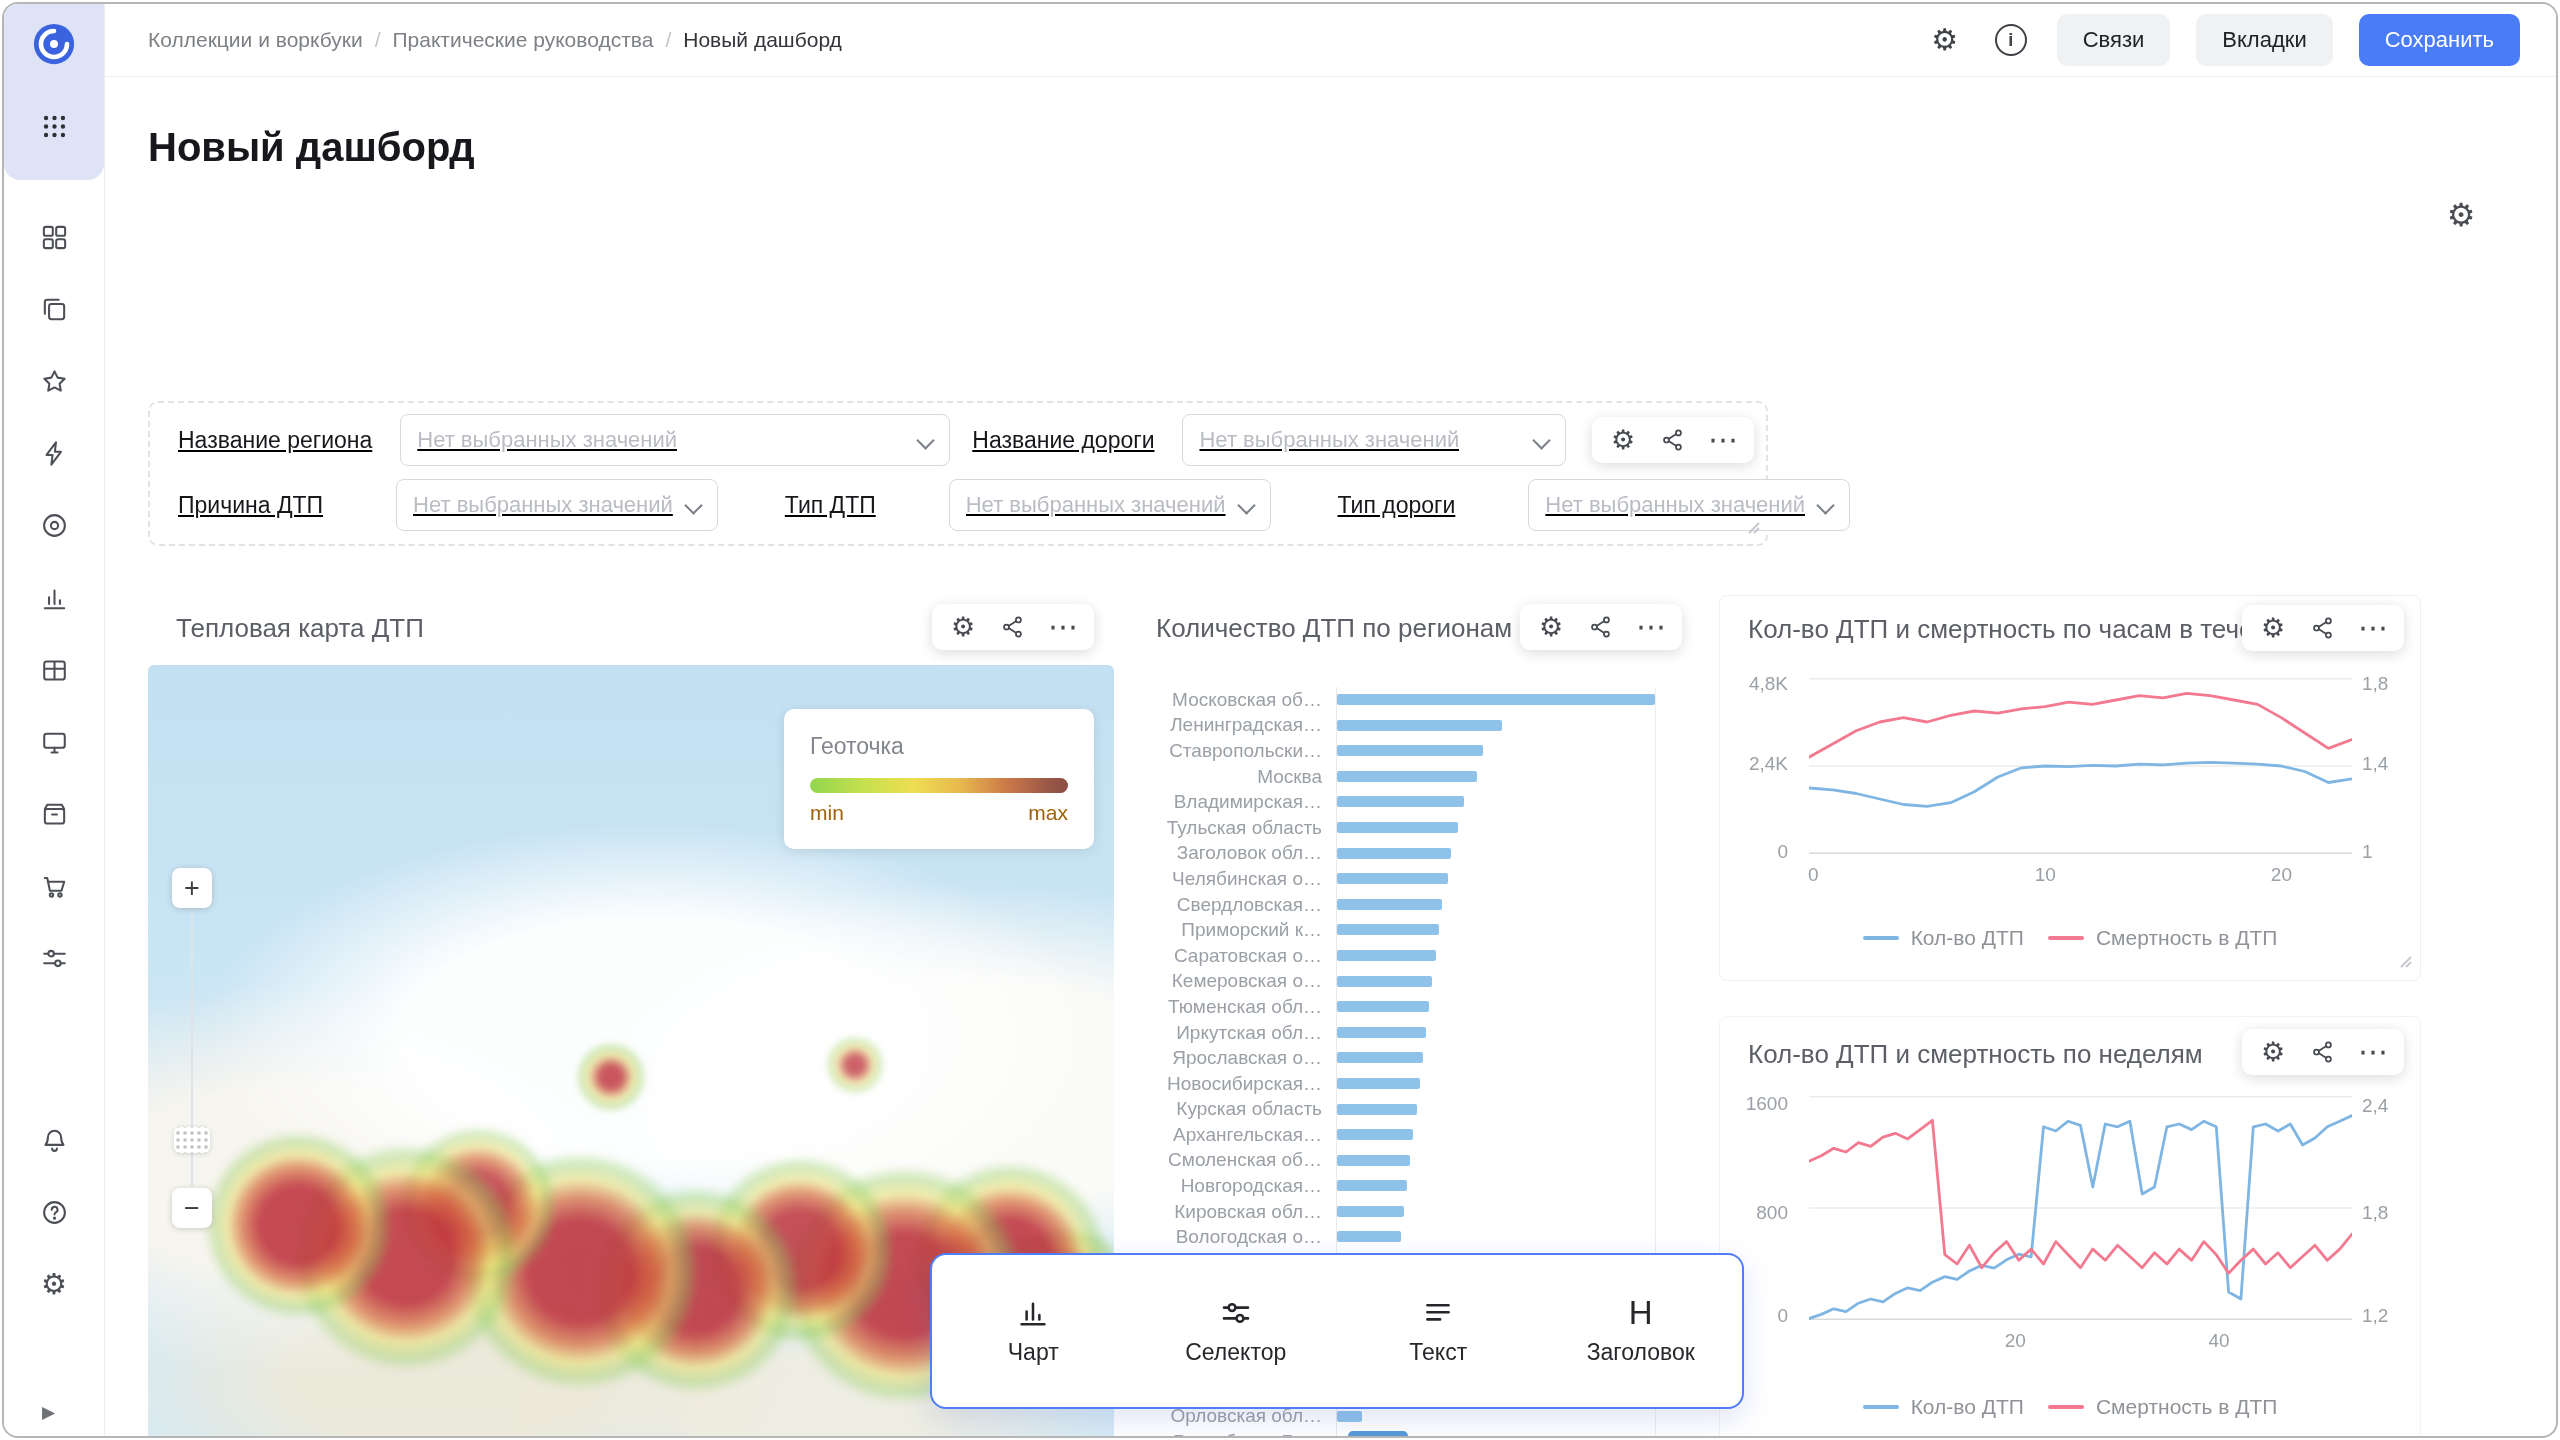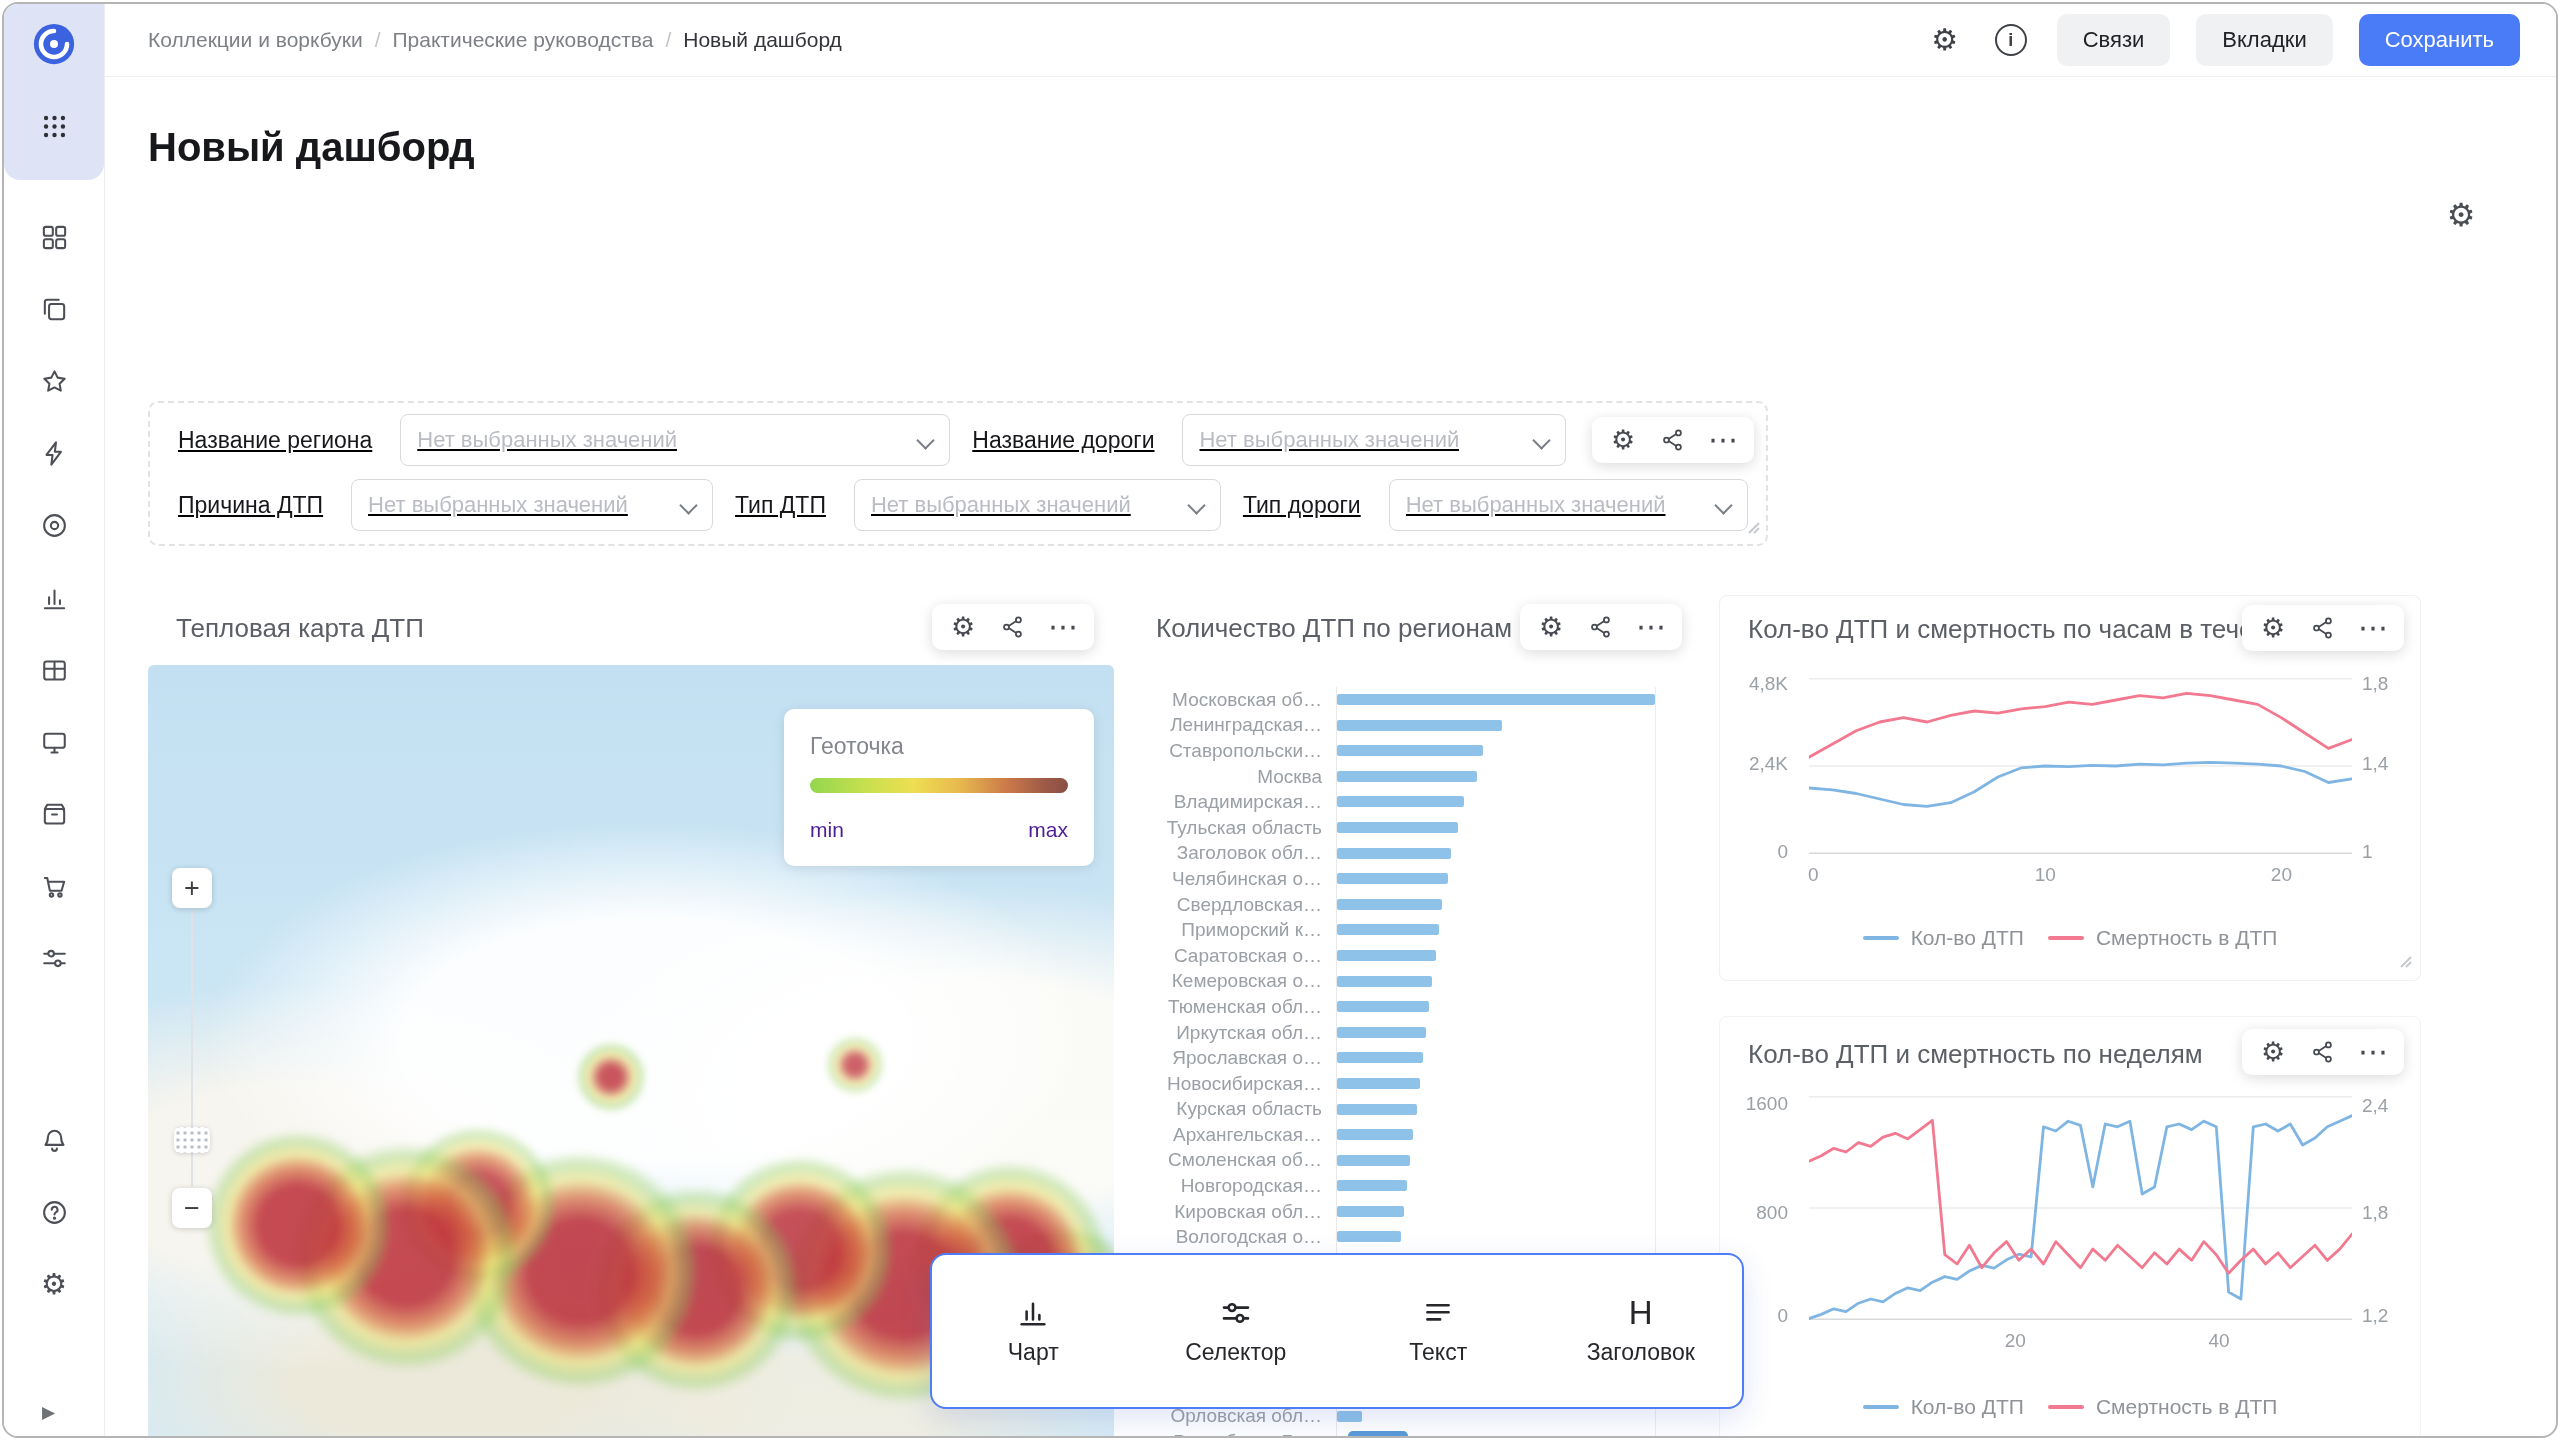--- a/index.html
+++ b/index.html
@@ -36,21 +36,21 @@
   .dashed-box{position:absolute;border:2px dashed #e2e2e2;border-radius:10px;display:flex;align-items:center;justify-content:center;box-sizing:border-box;}
   .dashed-box .ph-text{font-size:23px;color:#9c9ea3;text-align:center;padding:0 30px;}
   #fixed-area{left:144px;top:176px;width:2273px;height:72px;}
   #collapsible-area{left:144px;top:269px;width:2336px;height:74px;}
   .box-gear{position:absolute;left:2434px;top:188px;width:46px;height:46px;display:flex;align-items:center;justify-content:center;background:none;border:none;cursor:pointer;}
   .box-gear .glyph{font-size:32px;color:#4a4d52;}
 
   
   .sel-panel{position:absolute;left:144px;top:397px;width:1620px;height:145px;border:2px dashed #e2e2e2;border-radius:10px;box-sizing:border-box;padding:11px 0 0 28px;text-decoration:underline;}
   .sel-row{display:flex;align-items:center;height:52px;margin-top:0;}
-  .sel-row + .sel-row{margin-top:13px;}
+  .sel-row + .sel-row{margin-top:13px;gap:45px;}
   .sel-label{font-size:23px;color:#17181c;margin-right:28px;white-space:nowrap;}
   .sel-label.ml{margin-left:22px;}
   .select{height:52px;background:#fff;border:1.5px solid #d7d9dd;border-radius:8px;display:flex;align-items:center;box-sizing:border-box;padding:0 44px 0 16px;position:relative;cursor:pointer;}
   .sel-ph{font-size:22px;color:#b9bcc2;white-space:nowrap;overflow:hidden;}
   .chev{position:absolute;right:17px;top:19px;width:11px;height:11px;border-right:2.2px solid #7b8087;border-bottom:2.2px solid #7b8087;transform:rotate(45deg);}
   .w1{width:550px;}.w2{width:384px;}.w3{width:362px;}.w4{width:367px;}.w5{width:359px;}
 
   
   .pill{position:absolute;display:flex;align-items:center;gap:20px;background:#fff;border-radius:10px;box-shadow:0 3px 14px rgba(0,0,0,.14);padding:8px 16px;z-index:8;}
   .pbtn{width:30px;height:30px;display:flex;align-items:center;justify-content:center;color:#46494f;background:none;border:none;cursor:pointer;font-size:26px;padding:0;}
@@ -81,21 +81,21 @@
     radial-gradient(circle 105px at 548px 625px, rgba(188,44,54,.85) 40%, rgba(215,110,62,.7) 60%, rgba(233,222,110,.55) 74%, rgba(146,205,94,.4) 88%, rgba(146,205,94,0) 100%),
     radial-gradient(circle 95px at 652px 585px, rgba(188,44,54,.82) 40%, rgba(215,110,62,.7) 60%, rgba(233,222,110,.52) 74%, rgba(146,205,94,.4) 88%, rgba(146,205,94,0) 100%),
     radial-gradient(circle 120px at 756px 620px, rgba(188,44,54,.85) 42%, rgba(215,110,62,.7) 62%, rgba(233,222,110,.55) 76%, rgba(146,205,94,.4) 89%, rgba(146,205,94,0) 100%),
     radial-gradient(circle 100px at 862px 596px, rgba(188,44,54,.85) 40%, rgba(215,110,62,.7) 60%, rgba(233,222,110,.55) 74%, rgba(146,205,94,.4) 88%, rgba(146,205,94,0) 100%),
     radial-gradient(circle 85px at 916px 645px, rgba(188,44,54,.82) 40%, rgba(215,110,62,.68) 60%, rgba(233,222,110,.5) 74%, rgba(146,205,94,.38) 88%, rgba(146,205,94,0) 100%),
     radial-gradient(circle 36px at 463px 412px, rgba(188,44,54,.8) 30%, rgba(233,222,110,.55) 62%, rgba(146,205,94,.45) 82%, rgba(146,205,94,0) 100%),
     radial-gradient(circle 30px at 707px 400px, rgba(188,44,54,.75) 28%, rgba(233,222,110,.5) 62%, rgba(146,205,94,.4) 82%, rgba(146,205,94,0) 100%);}
   .map-legend{position:absolute;left:636px;top:44px;width:310px;box-sizing:border-box;padding:24px 26px;background:#fff;border-radius:10px;box-shadow:0 2px 12px rgba(0,0,0,.10);}
   .ml-title{font-size:23px;color:#83878d;}
   .ml-bar{margin-top:18px;height:15px;border-radius:8px;background:linear-gradient(90deg,#93d64f 0%,#c8e04e 22%,#eede52 40%,#e8b94e 58%,#cc7a49 76%,#9b5847 92%,#8a4f44 100%);}
-  .ml-minmax{margin-top:25px;display:flex;justify-content:space-between;font-size:21px;color:#4c1d95;}
+  .ml-minmax{margin-top:8px;display:flex;justify-content:space-between;font-size:21px;color:#a16207;}
   .zoom-btn{position:absolute;left:24px;width:40px;height:40px;background:#fff;border:none;border-radius:8px;box-shadow:0 1px 6px rgba(0,0,0,.18);font-size:27px;color:#3c3f44;display:flex;align-items:center;justify-content:center;cursor:pointer;font-family:inherit;z-index:3;}
   .zin{top:203px;}.zout{top:523px;}
   .zoom-track{position:absolute;left:43px;top:245px;width:2px;height:276px;background:#dfe3e8;z-index:2;}
   .zoom-grip{position:absolute;left:26px;top:462px;width:36px;height:26px;border-radius:6px;box-shadow:0 1px 5px rgba(0,0,0,.15);background-color:#fff;background-image:radial-gradient(circle 1.6px,#b9bec5 1.6px,transparent 1.8px);background-size:7px 7px;background-position:center;z-index:3;cursor:grab;}
 
   
   #w-bars{left:1124px;top:591px;width:574px;height:860px;}
   .brows{position:absolute;left:10px;top:92px;width:540px;}
   .brow{display:flex;align-items:center;height:25.6px;}
   .blab{width:198px;padding-right:14px;box-sizing:border-box;font-size:19px;color:#9ba0a6;text-align:right;white-space:nowrap;overflow:hidden;flex:none;}

